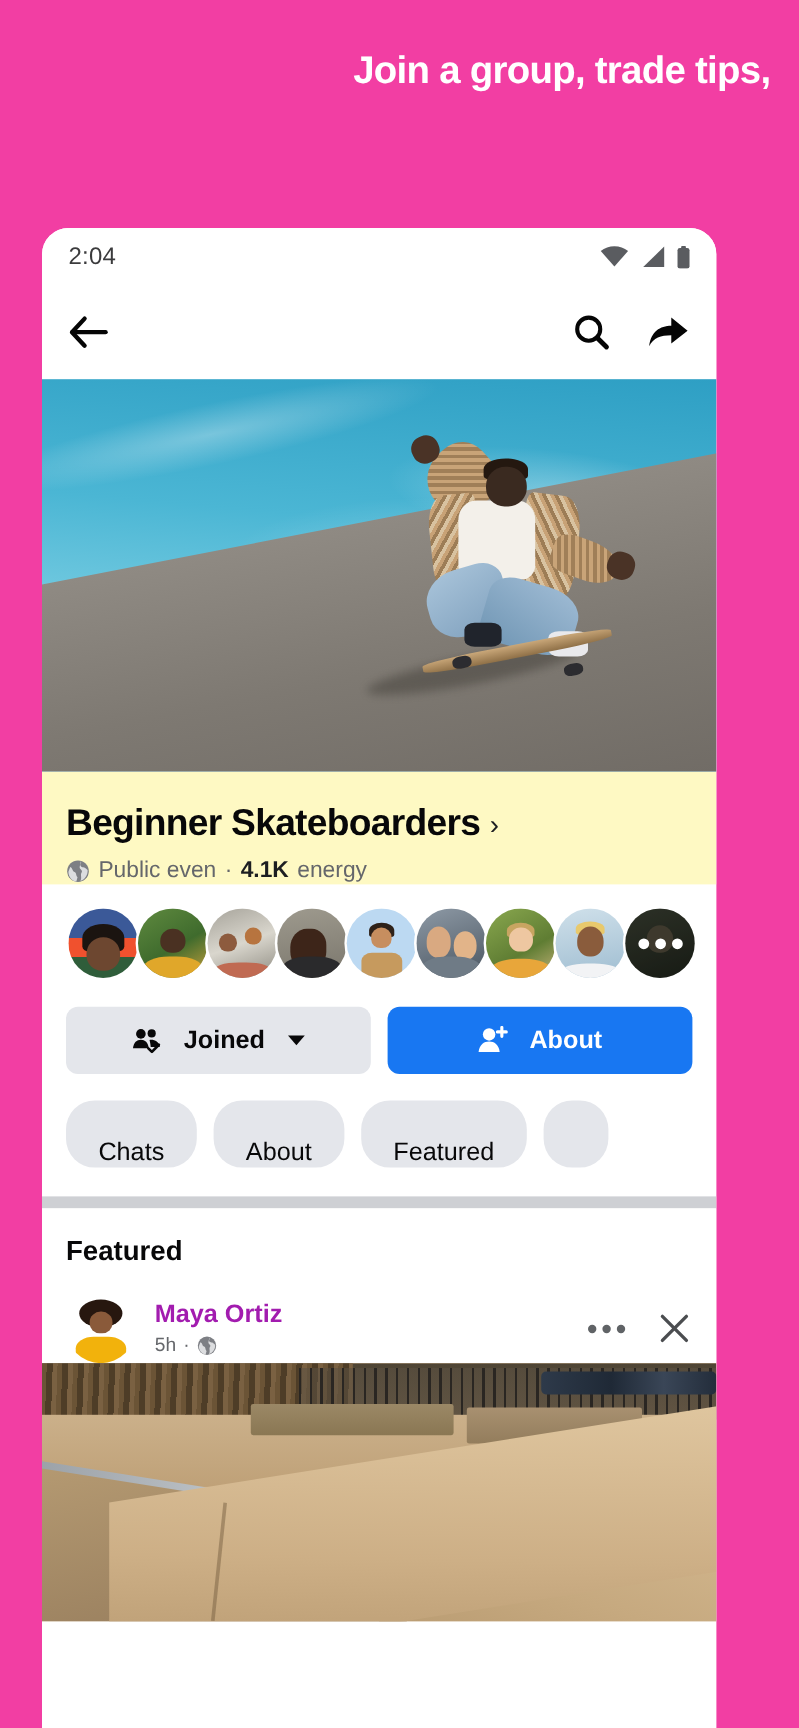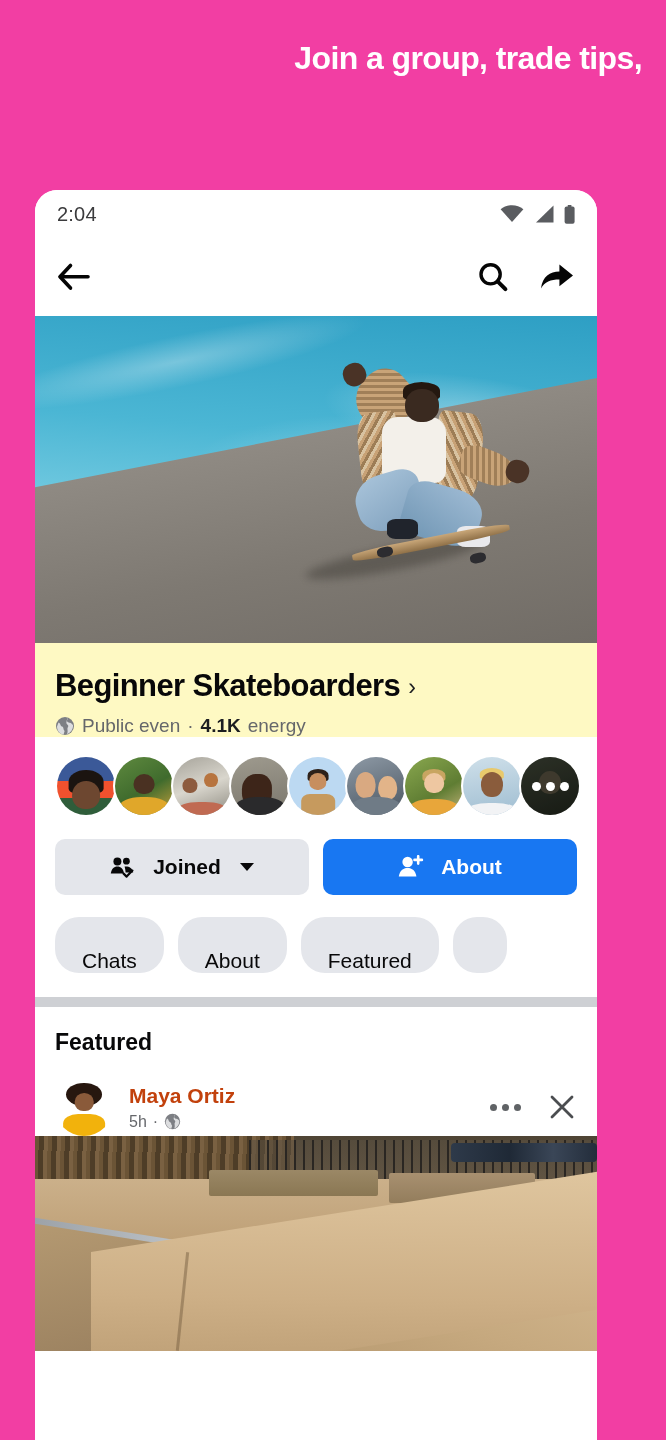--- a/index.html
+++ b/index.html
@@ -162,21 +162,21 @@
   }
 
   .divider { height:10px; background:#ced0d4; width:100%; }
 
   
   .featured { background:#fff; padding:22px 20px 0 20px; }
   .featured-title { font-size:23px; font-weight:bold; color:#080809; }
   .post-head { display:flex; align-items:center; margin-top:22px; }
   .post-avatar { width:58px; height:58px; border-radius:50%; overflow:hidden; position:relative; flex:0 0 auto; }
   .post-names { margin-left:16px; flex:1; }
-  .post-author { font-size:21px; font-weight:bold; color:#c2410c; }
+  .post-author { font-size:21px; font-weight:bold; color:#a21caf; }
   .post-sub { display:flex; align-items:center; gap:6px; margin-top:5px; font-size:16px; color:#65676b; }
   .post-actions { display:flex; align-items:center; gap:26px; }
   .dots { display:flex; gap:5px; cursor:pointer; }
   .dots i { width:7px; height:7px; border-radius:50%; background:#606366; display:block; }
   .post-text {
     margin-top:20px; padding-bottom:18px;
     font-size:21px; color:#080809; line-height:1.42;
   }
 
   

